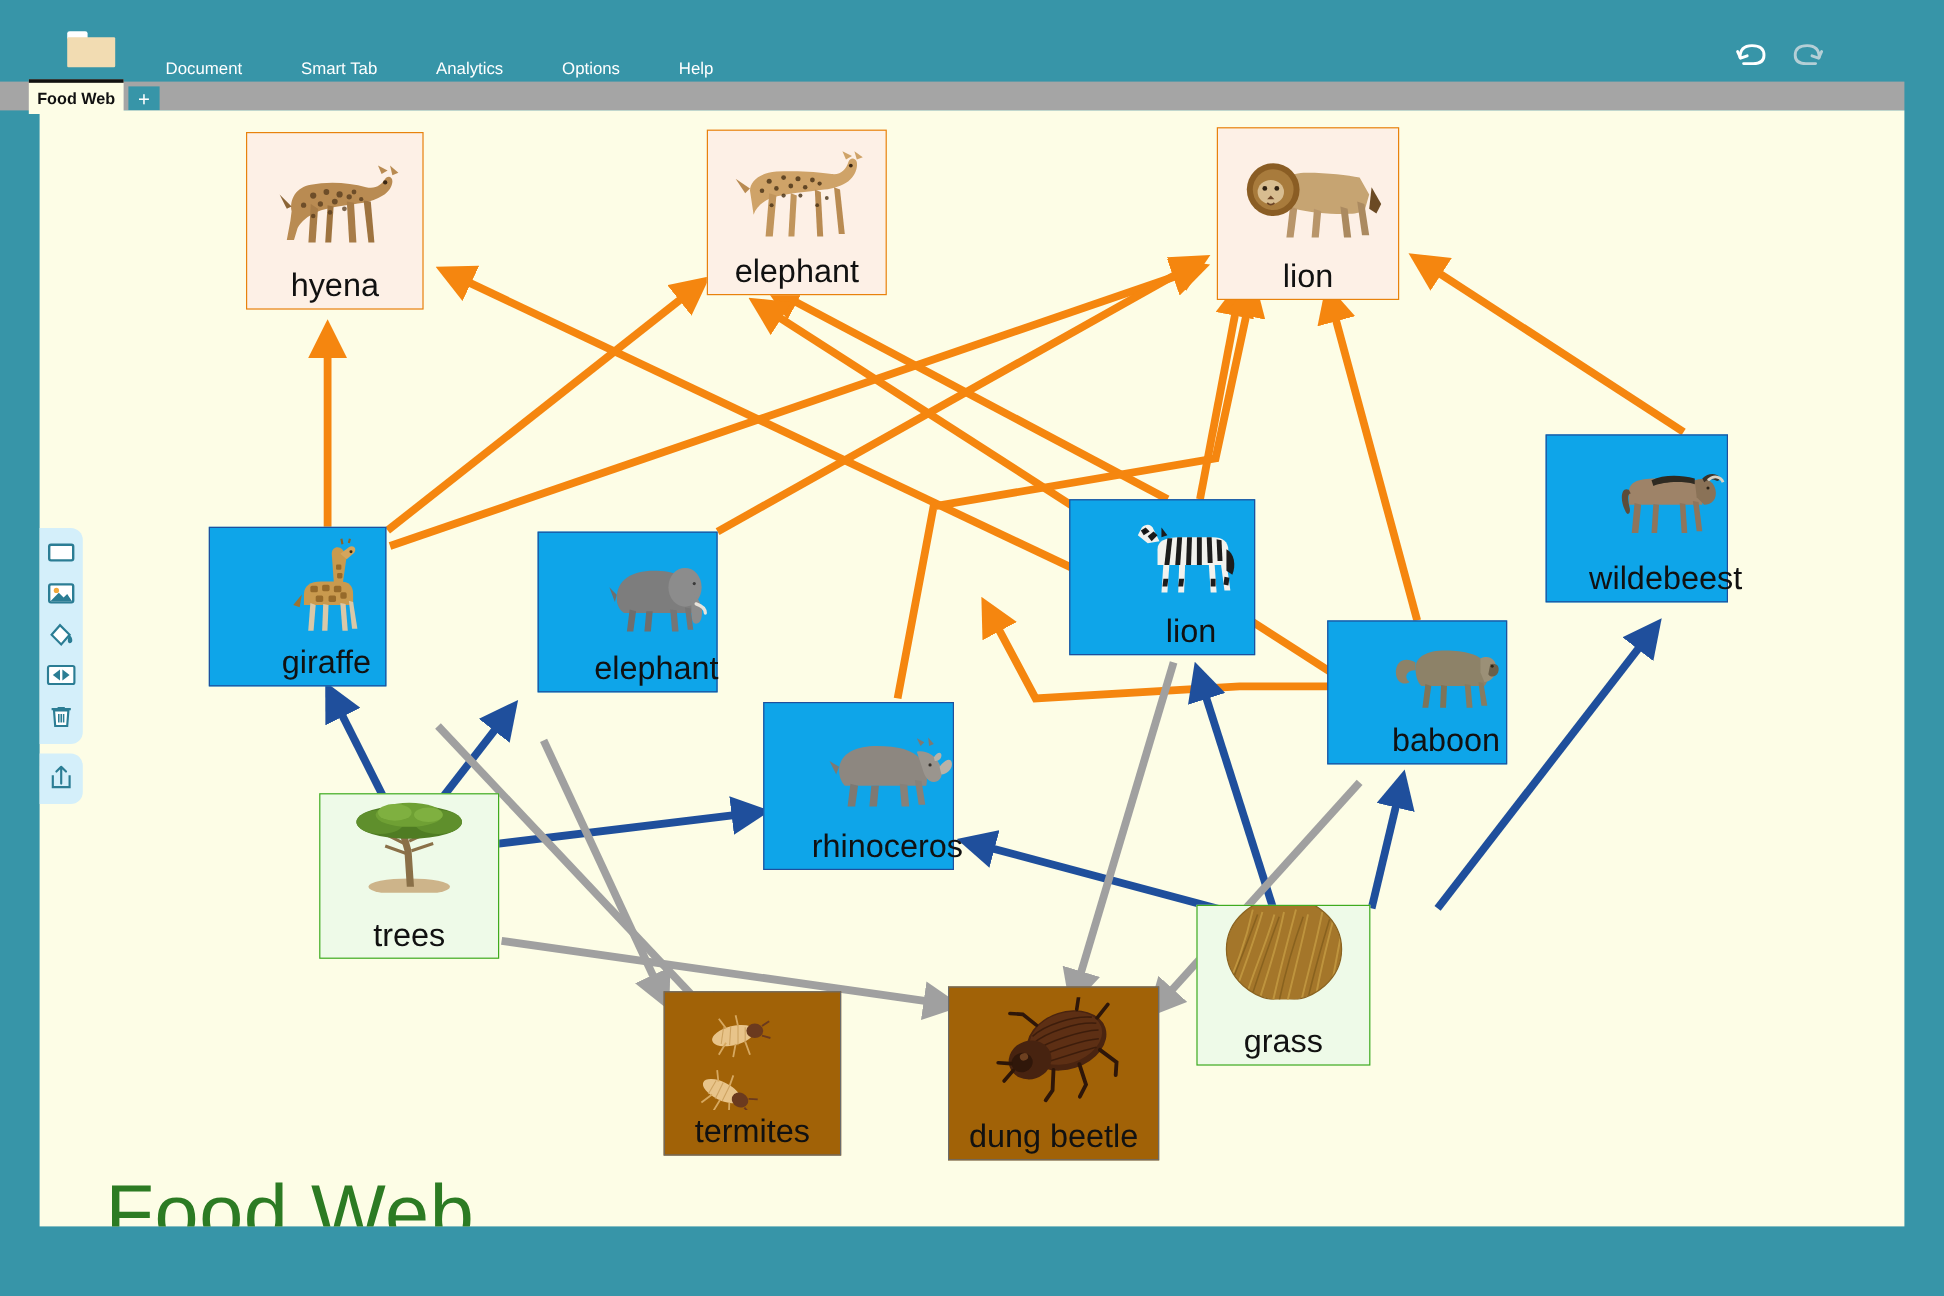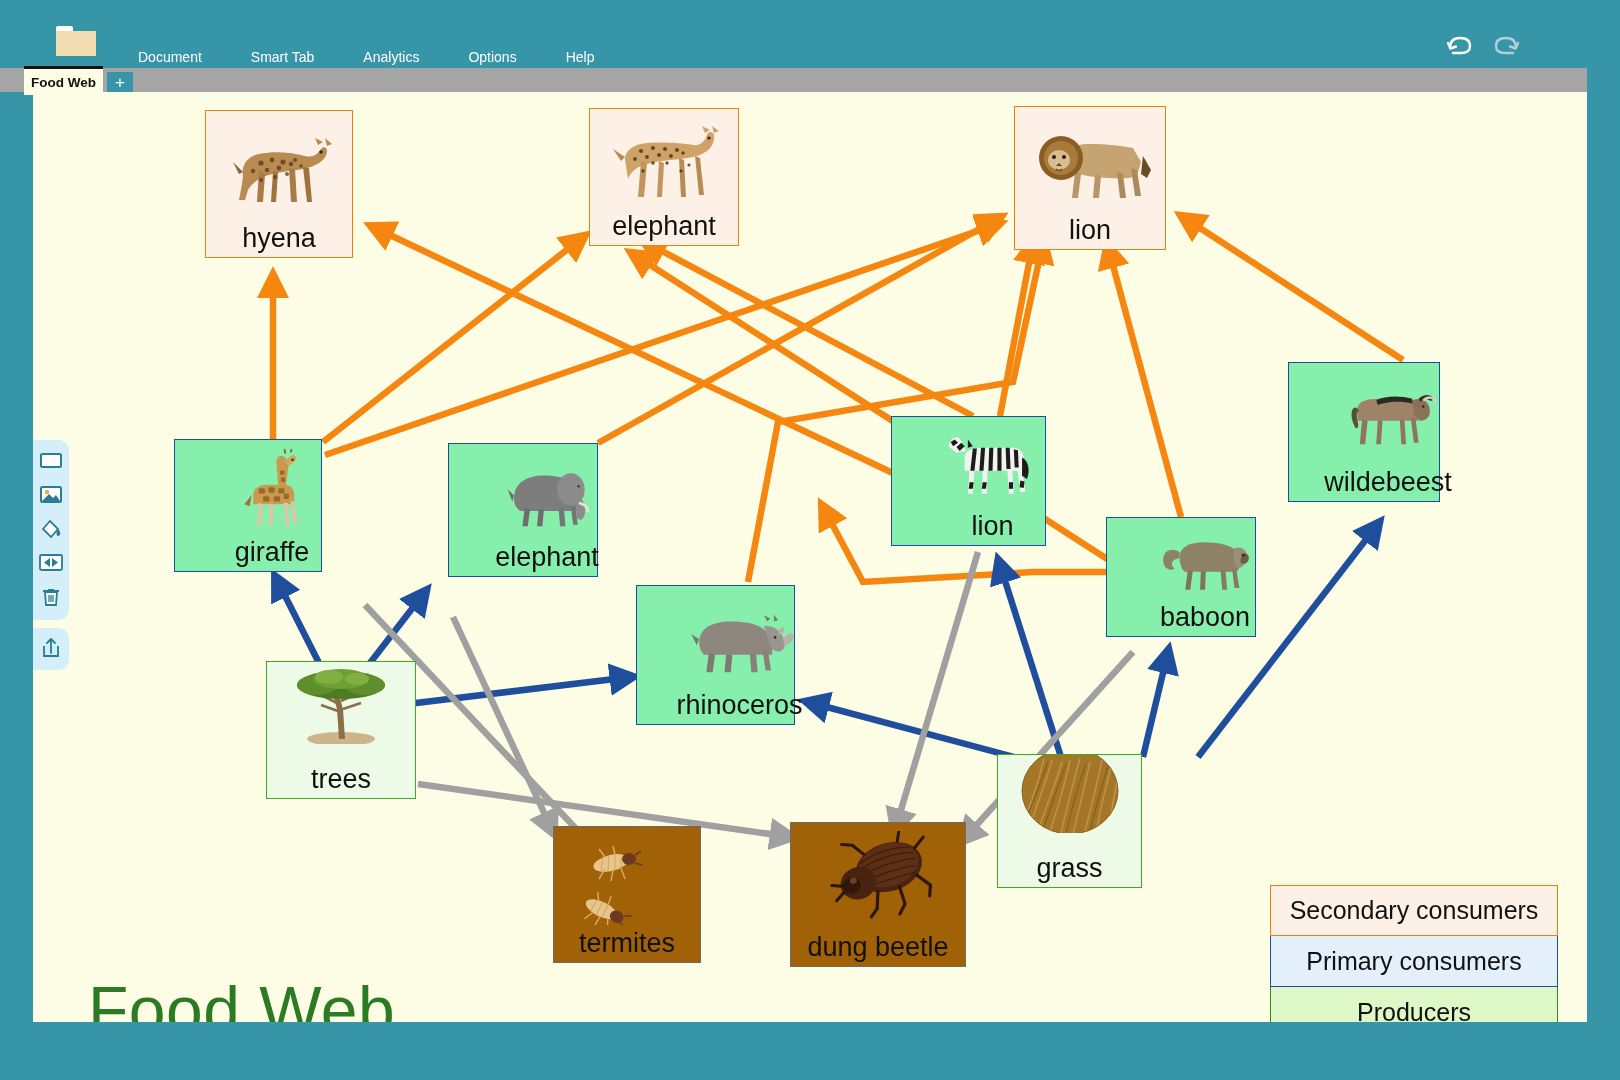--- a/index.html
+++ b/index.html
@@ -36,21 +36,21 @@
   #toolrail2{position:absolute;left:33px;top:628px;width:36px;height:42px;background:#d4effa;border-radius:0 10px 10px 0;}
   .tool{position:absolute;left:5px;width:26px;height:26px;cursor:pointer;}
   .tool svg{display:block;}
 
   
   .node{position:absolute;box-sizing:border-box;display:flex;flex-direction:column;align-items:center;justify-content:flex-end;}
   .node .pic{flex:1 1 auto;width:100%;display:flex;align-items:center;justify-content:center;overflow:hidden;}
   .node .pic svg{display:block;}
   .node .lbl{font-size:27px;color:#111;line-height:1;padding-bottom:5px;white-space:nowrap;}
   .n-sec{background:#fdf0e6;border:1.6px solid #e8820c;}
-  .n-pri{background:#86efac;border:1.6px solid #1f4f9c;padding-left:48px;}
+  .n-pri{background:#0ea5e9;border:1.6px solid #1f4f9c;padding-left:48px;}
   .n-pro{background:#eefae8;border:1.6px solid #3fab1e;gap:22px;}
   .n-dec{background:#a16207;border:1.6px solid #6b6b6b;}
 
   
   #title{position:absolute;left:55px;top:880px;font-size:66px;color:#2c7b23;letter-spacing:0.5px;}
 
   
   #legend{position:absolute;left:1237px;top:793px;width:288px;}
   .leg{box-sizing:border-box;height:51px;display:flex;align-items:center;justify-content:center;font-size:25px;color:#111;}
   .leg.l0{background:#fdf0e6;border:1.3px solid #e8820c;}
@@ -497,26 +497,20 @@
             <ellipse cx="46" cy="42" rx="3.5" ry="3" fill="#6d4020"></ellipse>
             <path d="M34,44 L24,40 M34,50 L24,56" stroke="#2c1508" stroke-width="3" stroke-linecap="round"></path>
             <path d="M66,60 L60,76 L52,82 M88,62 L88,80 L80,88 M108,56 L118,70 L114,80" stroke="#2e1609" stroke-width="3.2" fill="none" stroke-linecap="round"></path>
             <path d="M64,20 L56,8 L46,4 M100,18 L106,6 M114,30 L126,22" stroke="#2e1609" stroke-width="3" fill="none" stroke-linecap="round"></path>
           </g>
         </svg>
       </div>
       <div class="lbl">dung beetle</div>
     </div>
 
-    <div id="legend">
-      <div class="leg l0">Secondary consumers</div>
-      <div class="leg l1">Primary consumers</div>
-      <div class="leg l2">Producers</div>
-
-    </div>
 
   </div>
 
   <div id="toolrail">
     <div class="tool" style="top:8px;">
       <svg width="26" height="26" viewBox="0 0 26 26">
           <rect x="3" y="6" width="20" height="13" rx="1.5" fill="#fff" stroke="#2b7d94" stroke-width="2"></rect>
         </svg>
     </div>
     <div class="tool" style="top:42px;">

